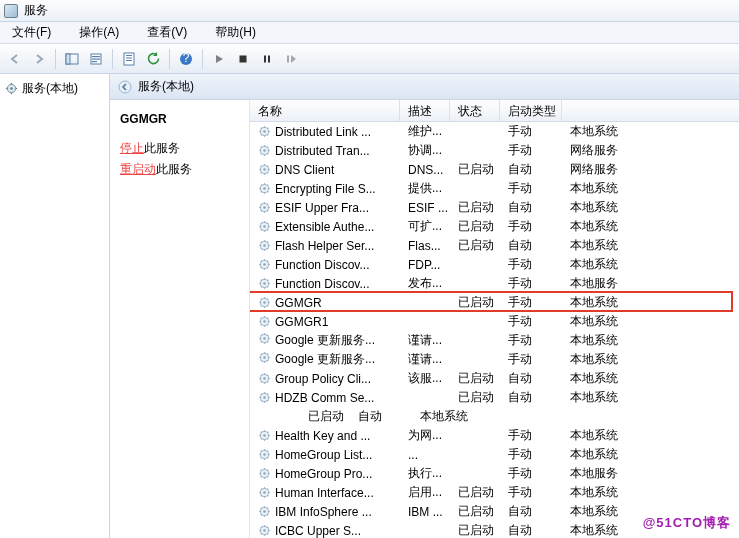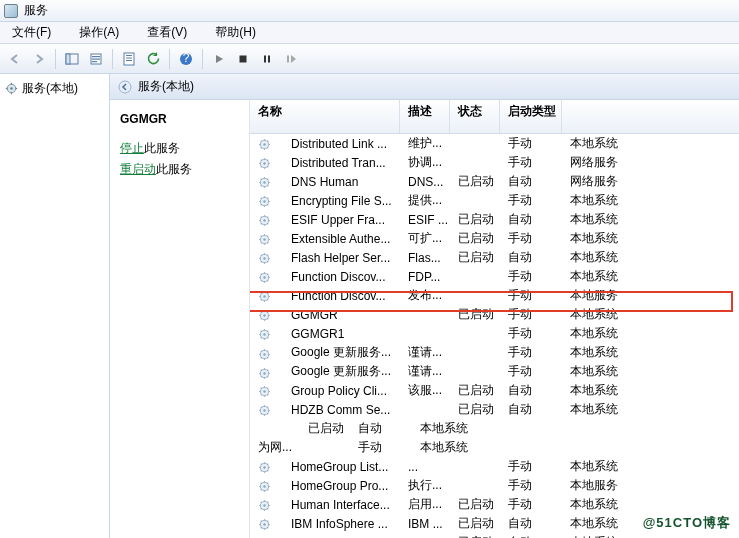--- a/index.html
+++ b/index.html
@@ -13,32 +13,32 @@
   .tsep { width:1px;height:20px;background:#c9d4e4;margin:0 3px;}
   svg { display:block; }
   .main { display:flex; height:calc(538px - 22px - 22px - 30px); }
   .tree { width:110px;border-right:1px solid #c9d4e4;padding:4px 2px;overflow:hidden;}
   .tree-item{display:flex;align-items:center;gap:4px;padding:2px 3px;white-space:nowrap;}
   .right{flex:1;display:flex;flex-direction:column;overflow:hidden;}
   .hdr-band{height:26px;background:linear-gradient(to bottom,#f0f4fb,#dbe5f3);border-bottom:1px solid #c9d4e4;display:flex;align-items:center;padding:0 8px;gap:6px;}
   .split{flex:1;display:flex;overflow:hidden;}
   .detail{width:140px;border-right:1px solid #e1e6ee;padding:12px 10px;overflow:hidden;}
   .detail h3{font-size:12px;font-weight:bold;margin-bottom:14px;}
-  .detail a{color:#15803d;text-decoration:underline;cursor:pointer;}
+  .detail a{color:#ef4444;text-decoration:underline;cursor:pointer;}
   .list-wrap{flex:1;overflow:hidden;position:relative;}
-  .columns{display:flex;height:34px;background:linear-gradient(to bottom,#fefefe,#ecf1f8);border-bottom:1px solid #d1dbe9;font-weight:bold;}
+  .columns{display:flex;height:22px;background:linear-gradient(to bottom,#fefefe,#ecf1f8);border-bottom:1px solid #d1dbe9;}
   .col{padding:3px 8px;border-right:1px solid #d9e1ed;white-space:nowrap;overflow:hidden;}
   .c-name{width:150px;} .c-desc{width:50px;} .c-stat{width:50px;} .c-start{width:62px;} .c-logon{width:80px;}
   .rows{overflow:hidden;}
   .row{display:flex;height:19px;align-items:center;}
   .row .cell{padding:0 8px;white-space:nowrap;overflow:hidden;}
-  .row .c-name{display:flex;align-items:flex-end;gap:20px;}
+  .row .c-name{display:flex;align-items:flex-start;gap:4px;}
   .gear{width:13px;height:13px;flex:0 0 13px;}
   .hl{position:absolute;border:2px solid #e13b2a;pointer-events:none;}
-  .watermark{position:absolute;right:8px;bottom:6px;color:#14532d;font-size:13px;font-weight:bold;letter-spacing:1px;pointer-events:none;margin-top:31px;}
+  .watermark{position:absolute;right:8px;bottom:6px;color:#a21caf;font-size:13px;font-weight:bold;letter-spacing:1px;pointer-events:none;margin-top:31px;}
   .arrow{width:12px;height:12px;}
 </style>
 </head>
 <body>
 
 <div class="title-bar">
   <span class="ico"></span>
   <span>服务</span>
 </div>
 
@@ -224,21 +224,21 @@
                     <line x1="8" y1="1.5" x2="8" y2="3"></line>
                     <line x1="8" y1="13" x2="8" y2="14.5"></line>
                     <line x1="1.5" y1="8" x2="3" y2="8"></line>
                     <line x1="13" y1="8" x2="14.5" y2="8"></line>
                     <line x1="3.4" y1="3.4" x2="4.5" y2="4.5"></line>
                     <line x1="11.5" y1="11.5" x2="12.6" y2="12.6"></line>
                     <line x1="12.6" y1="3.4" x2="11.5" y2="4.5"></line>
                     <line x1="4.5" y1="11.5" x2="3.4" y2="12.6"></line>
                   </g>
                 </svg>
-                <span>DNS Human</span>
+                <span>DNS Client</span>
               </div>
               <div class="cell c-desc">DNS...</div>
               <div class="cell c-stat">已启动</div>
               <div class="cell c-start">自动</div>
               <div class="cell c-logon">网络服务</div>
             </div>
             <div class="row">
               <div class="cell c-name">
                 <svg class="gear" viewBox="0 0 16 16">
                   <circle cx="8" cy="8" r="5" fill="#e8f0f8" stroke="#8da4ba"></circle>
@@ -514,20 +514,37 @@
               <div class="cell c-start">自动</div>
               <div class="cell c-logon">本地系统</div>
             </div>
             <div class="row">
               <div class="cell c-desc"></div>
               <div class="cell c-stat">已启动</div>
               <div class="cell c-start">自动</div>
               <div class="cell c-logon">本地系统</div>
             </div>
             <div class="row">
+              <div class="cell c-name">
+                <svg class="gear" viewBox="0 0 16 16">
+                  <circle cx="8" cy="8" r="5" fill="#e8f0f8" stroke="#8da4ba"></circle>
+                  <circle cx="8" cy="8" r="1.5" fill="#8da4ba"></circle>
+                  <g stroke="#8da4ba" stroke-width="1.4">
+                    <line x1="8" y1="1.5" x2="8" y2="3"></line>
+                    <line x1="8" y1="13" x2="8" y2="14.5"></line>
+                    <line x1="1.5" y1="8" x2="3" y2="8"></line>
+                    <line x1="13" y1="8" x2="14.5" y2="8"></line>
+                    <line x1="3.4" y1="3.4" x2="4.5" y2="4.5"></line>
+                    <line x1="11.5" y1="11.5" x2="12.6" y2="12.6"></line>
+                    <line x1="12.6" y1="3.4" x2="11.5" y2="4.5"></line>
+                    <line x1="4.5" y1="11.5" x2="3.4" y2="12.6"></line>
+                  </g>
+                </svg>
+                <span>Health Key and ...</span>
+              </div>
               <div class="cell c-desc">为网...</div>
               <div class="cell c-stat"></div>
               <div class="cell c-start">手动</div>
               <div class="cell c-logon">本地系统</div>
             </div>
             <div class="row">
               <div class="cell c-name">
                 <svg class="gear" viewBox="0 0 16 16">
                   <circle cx="8" cy="8" r="5" fill="#e8f0f8" stroke="#8da4ba"></circle>
                   <circle cx="8" cy="8" r="1.5" fill="#8da4ba"></circle>

